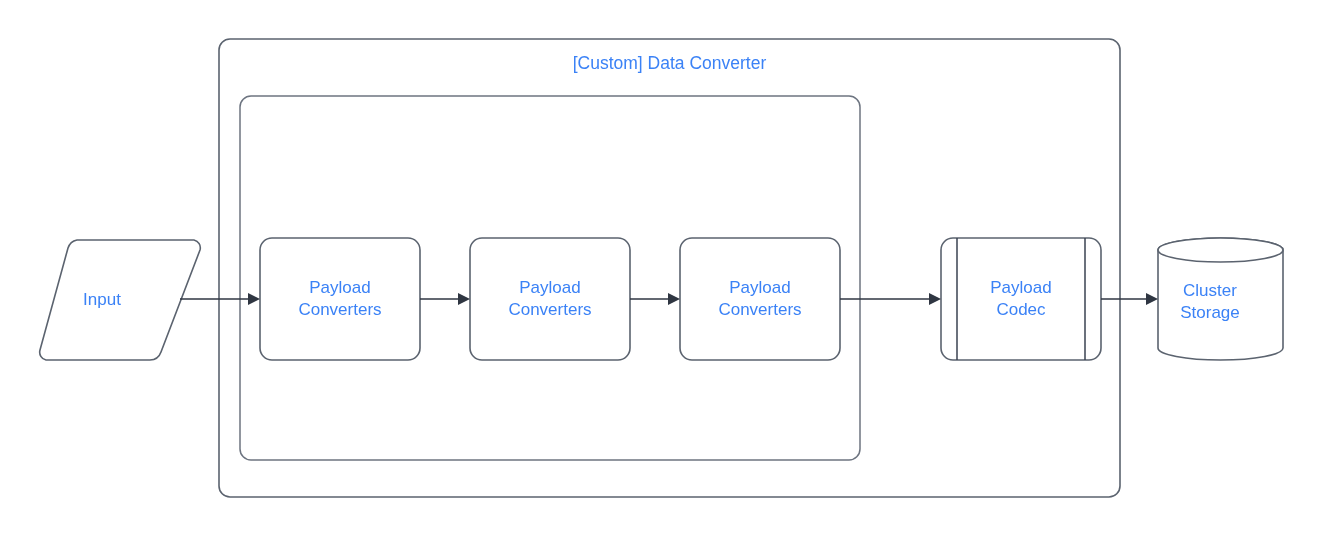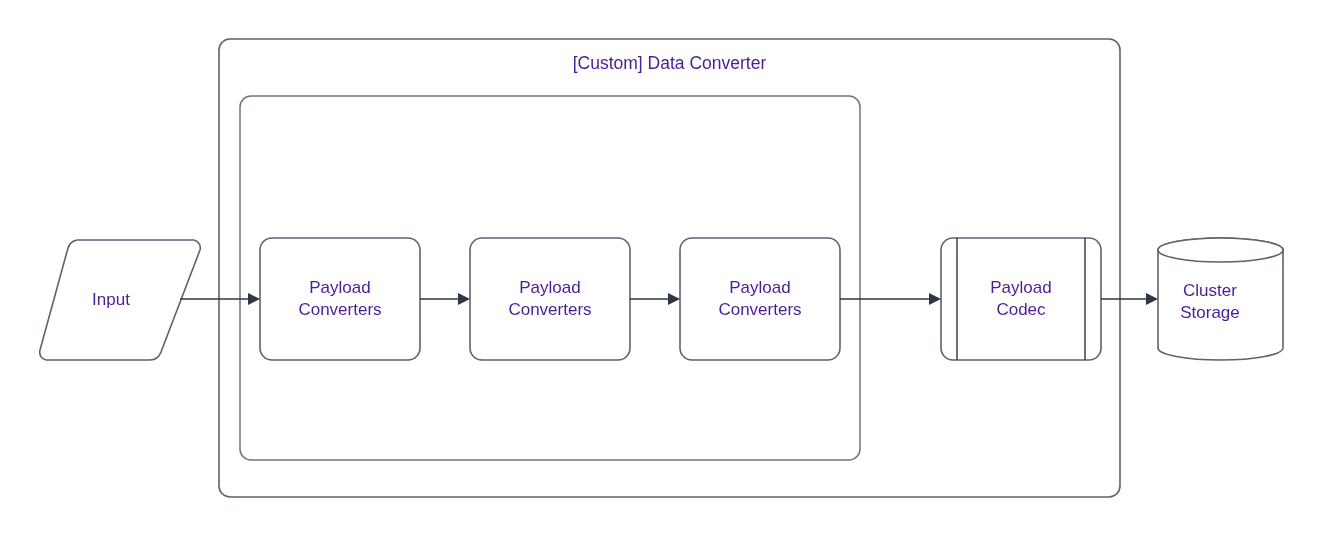--- a/index.html
+++ b/index.html
@@ -48,21 +48,21 @@
     stroke: #2f3642;
     stroke-width: 1.6;
   }
   .conn-head {
     fill: #2f3642;
     stroke: none;
   }
   .label {
     position: absolute;
     text-align: center;
-    color: #4c1d95;
+    color: #3b82f6;
     line-height: 1.32;
     white-space: pre-line;
     user-select: none;
   }
   .container-title {
     font-size: 17.5px;
   }
   .node-label {
     font-size: 17px;
   }
@@ -114,21 +114,21 @@
     </g>
     <g>
       <path class="conn-line" d="M 1101 299 L 1146 299"></path>
       <path class="conn-head" d="M 1146 293 L 1158 299 L 1146 305 Z"></path>
     </g>
   </svg>
 
   <div class="label container-title" style="left:219px; top:52px; width:901px;">[Custom] Data Converter</div>
 
 
-  <div class="label node-label label-centerbox" style="left:32px; top:240px; width:158px; height:120px;">Input</div>
+  <div class="label node-label label-centerbox" style="left:23px; top:240px; width:158px; height:120px;">Input</div>
 
   <div class="label node-label label-centerbox" style="left:260px; top:238px; width:160px; height:122px;">Payload
 Converters</div>
 
   <div class="label node-label label-centerbox" style="left:470px; top:238px; width:160px; height:122px;">Payload
 Converters</div>
 
   <div class="label node-label label-centerbox" style="left:680px; top:238px; width:160px; height:122px;">Payload
 Converters</div>
 

